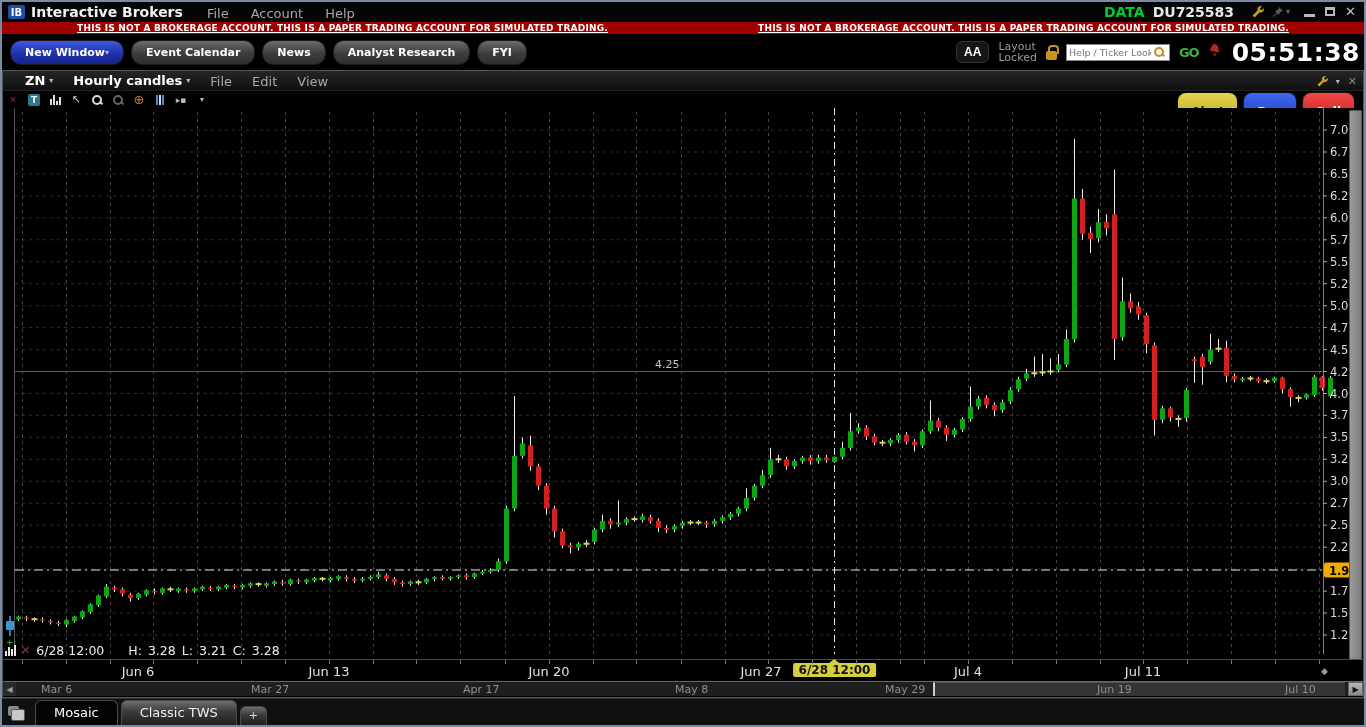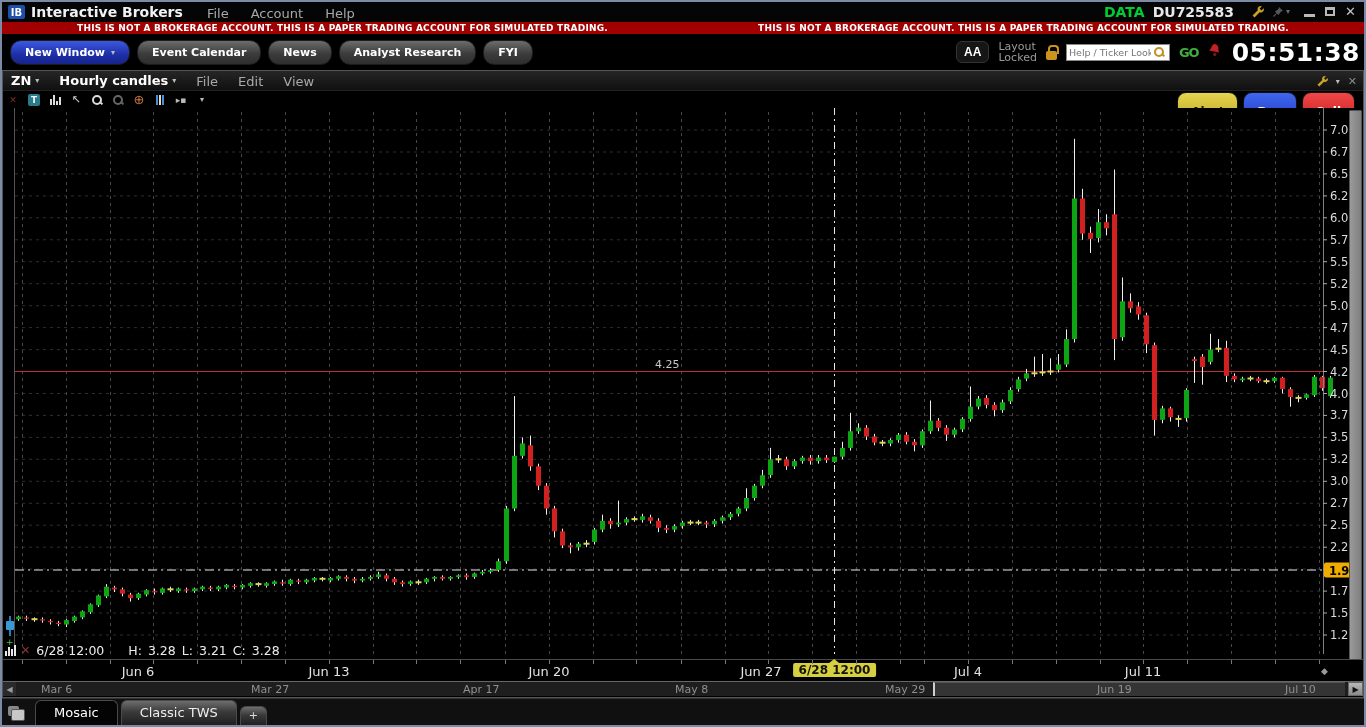--- a/index.html
+++ b/index.html
@@ -18,42 +18,42 @@
   .account-id{color:#e8e8e8;font-weight:bold;font-size:14px;margin-right:8px;}
   .winctl{display:flex;align-items:center;gap:10px;margin-left:6px;margin-right:4px;}
   .minimize-glyph{width:11px;height:3px;background:#b9b9b9;margin-top:7px;}
   .maximize-glyph{width:10px;height:9px;border:2px solid #b9b9b9;border-top-width:3px;}
   .close-glyph{color:#c4c4c4;font-size:13px;font-weight:bold;line-height:1;}
   .pin-wrap{display:flex;align-items:center;gap:2px;opacity:.55;}
   .caret{font-size:8px;color:#bbb;}
 
   
   .warnbar{position:absolute;top:20px;left:0;right:0;height:12px;background:#a00000;display:flex;align-items:center;}
-  .warnbar span{flex:1;text-align:center;color:#fff;font-size:9px;font-weight:bold;letter-spacing:.2px;white-space:nowrap;}
+  .warnbar span{flex:1;text-align:center;color:#fff;font-size:9px;font-weight:bold;letter-spacing:.2px;white-space:nowrap;text-decoration:underline;}
 
   
   .toolbar{position:absolute;top:32px;left:0;right:0;height:36px;background:#000;display:flex;align-items:center;padding:0 8px;}
-  .qbtn{display:inline-flex;align-items:center;gap:6px;color:#fff;font-weight:bold;font-size:11px;padding:5px 14px;border-radius:11px;background:linear-gradient(#6c6c6c,#3c3c3c 55%,#2e2e2e);border:1px solid #1c1c1c;margin-right:7px;cursor:pointer;}
+  .qbtn{display:inline-flex;align-items:center;color:#fff;font-weight:bold;font-size:11px;padding:5px 14px;border-radius:11px;background:linear-gradient(#6c6c6c,#3c3c3c 55%,#2e2e2e);border:1px solid #1c1c1c;margin-right:7px;cursor:pointer;}
   .qbtn.primary{background:linear-gradient(#3d58e0,#1d2fa6 60%,#16248c);}
   .tbar-right{position:absolute;right:4px;top:0;height:36px;display:flex;align-items:center;gap:9px;}
   .aa-btn{background:#161616;border:1px solid #333;border-radius:6px;color:#fff;font-weight:bold;font-size:12px;padding:3px 7px;cursor:pointer;}
   .layout-label{color:#9a9a9a;font-size:11px;line-height:11px;}
   .lock{width:11px;height:9px;background:#c9941e;border-radius:2px;position:relative;margin-top:6px;}
   .lock::before{content:"";position:absolute;top:-6px;left:2px;width:7px;height:7px;border:2px solid #c9941e;border-bottom:none;border-radius:4px 4px 0 0;}
   .searchbox{position:relative;width:104px;height:17px;background:#fff;border:1px solid #888;display:flex;align-items:center;}
   .searchbox input{border:none;outline:none;width:86px;font-size:9.5px;color:#333;padding:0 2px;font-family:"DejaVu Sans",sans-serif;}
   .mag{position:relative;width:12px;height:12px;}
   .mag::before{content:"";position:absolute;top:1px;left:1px;width:6px;height:6px;border:2px solid #c09020;border-radius:50%;}
   .mag::after{content:"";position:absolute;left:8px;top:8px;width:4px;height:2px;background:#c09020;transform:rotate(45deg);}
   .go-glyph{color:#3fae3f;font-weight:bold;font-size:13px;letter-spacing:-1px;}
   .clock{color:#fff;font-weight:bold;font-size:25px;letter-spacing:.5px;margin-left:2px;}
 
   
   .chartwin{position:absolute;top:68px;left:0;right:0;height:628px;border:1px solid #555;background:#000;}
-  .cw-titlebar{position:relative;height:20px;background:linear-gradient(#262626,#101010);display:flex;align-items:center;padding-left:8px;border-bottom:1px solid #222;}
+  .cw-titlebar{position:relative;height:20px;background:linear-gradient(#262626,#101010);display:flex;align-items:center;padding-left:22px;border-bottom:1px solid #222;}
   .symbol,.timeframe{color:#fff;font-weight:bold;font-size:13px;display:inline-flex;align-items:center;gap:4px;margin-right:20px;cursor:pointer;}
   .cw-menus .menu-item{margin-right:20px;}
   .cw-right{position:absolute;right:6px;top:0;height:20px;display:flex;align-items:center;gap:8px;}
   .cw-toolbar{position:relative;height:17px;display:flex;align-items:center;gap:7px;padding-left:3px;background:#000;}
   .cticon{display:inline-flex;align-items:center;justify-content:center;width:14px;height:13px;font-size:10px;cursor:pointer;}
   .t-box{background:#2a7a8a;color:#e8f8ff;font-weight:bold;font-size:9px;width:12px;height:12px;display:inline-flex;align-items:center;justify-content:center;border-radius:2px;}
   .bars{display:inline-flex;align-items:flex-end;gap:1px;height:11px;}
   .bars i{display:block;width:2px;background:#ddd;}
   .order-btns{position:absolute;right:8px;top:1px;display:flex;gap:5px;}
   .pill{font-size:12px;font-weight:bold;padding:12px 13px;border-radius:9px;cursor:pointer;border:1px solid #111;}

